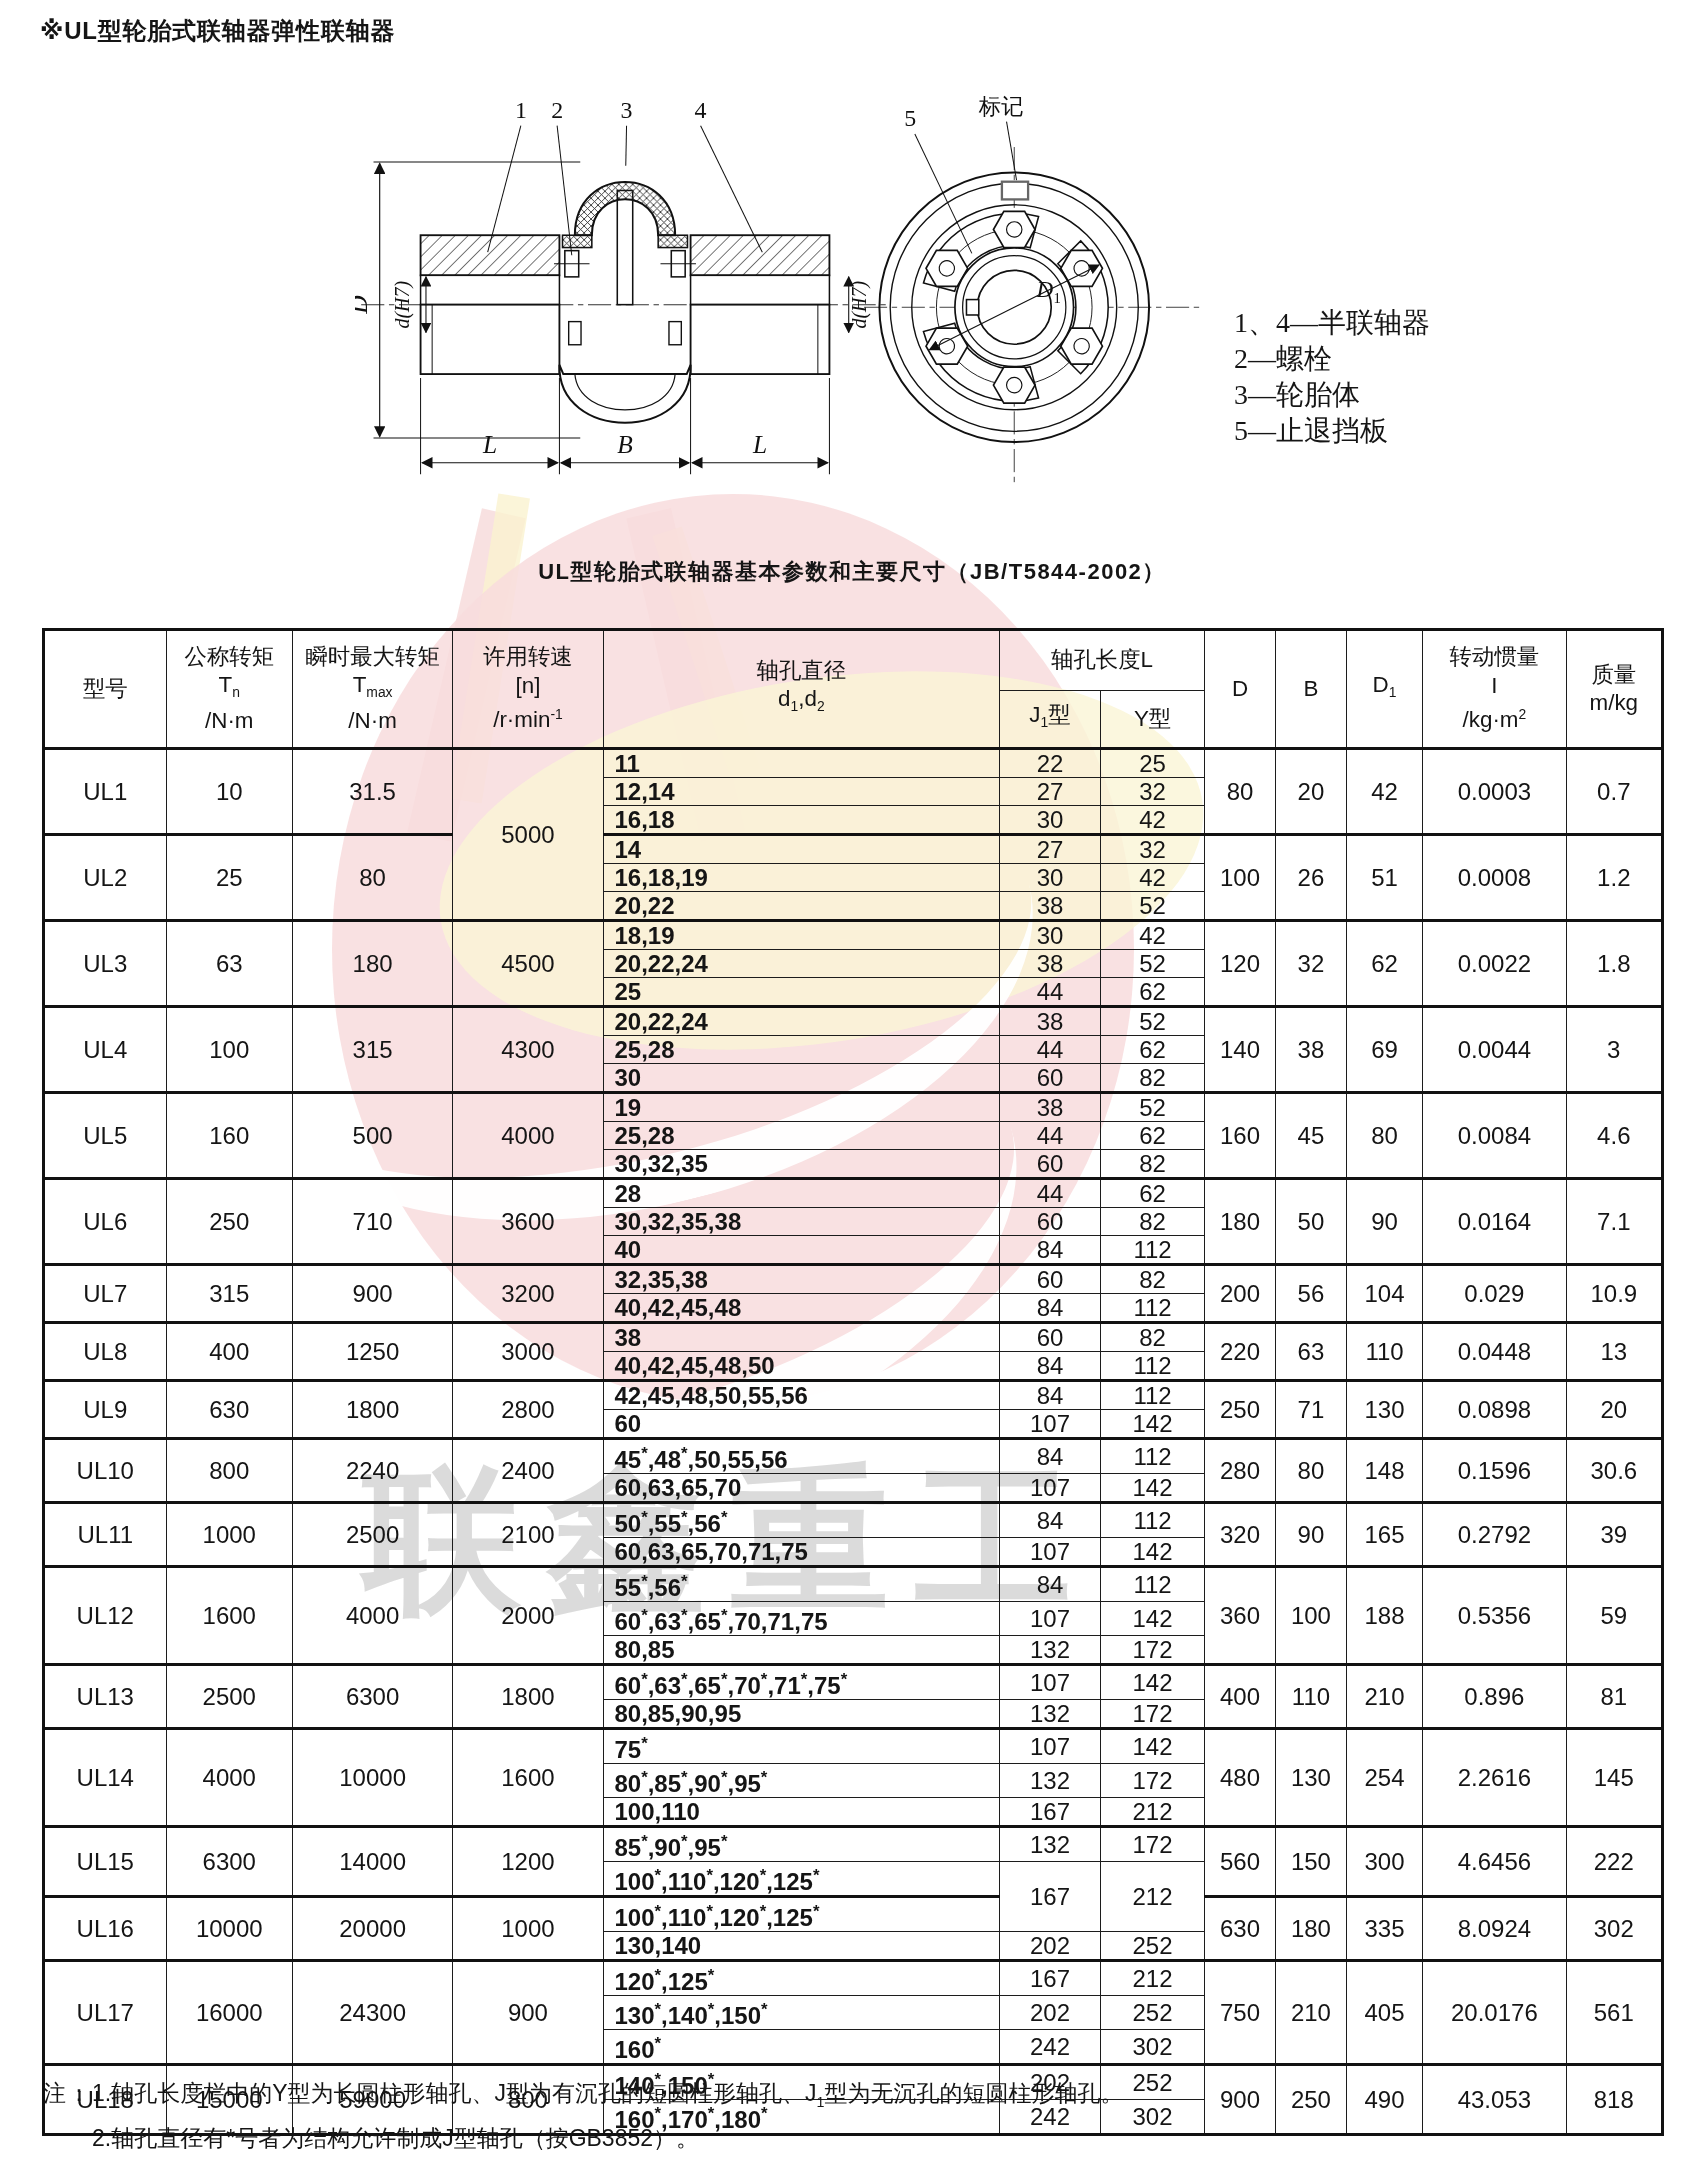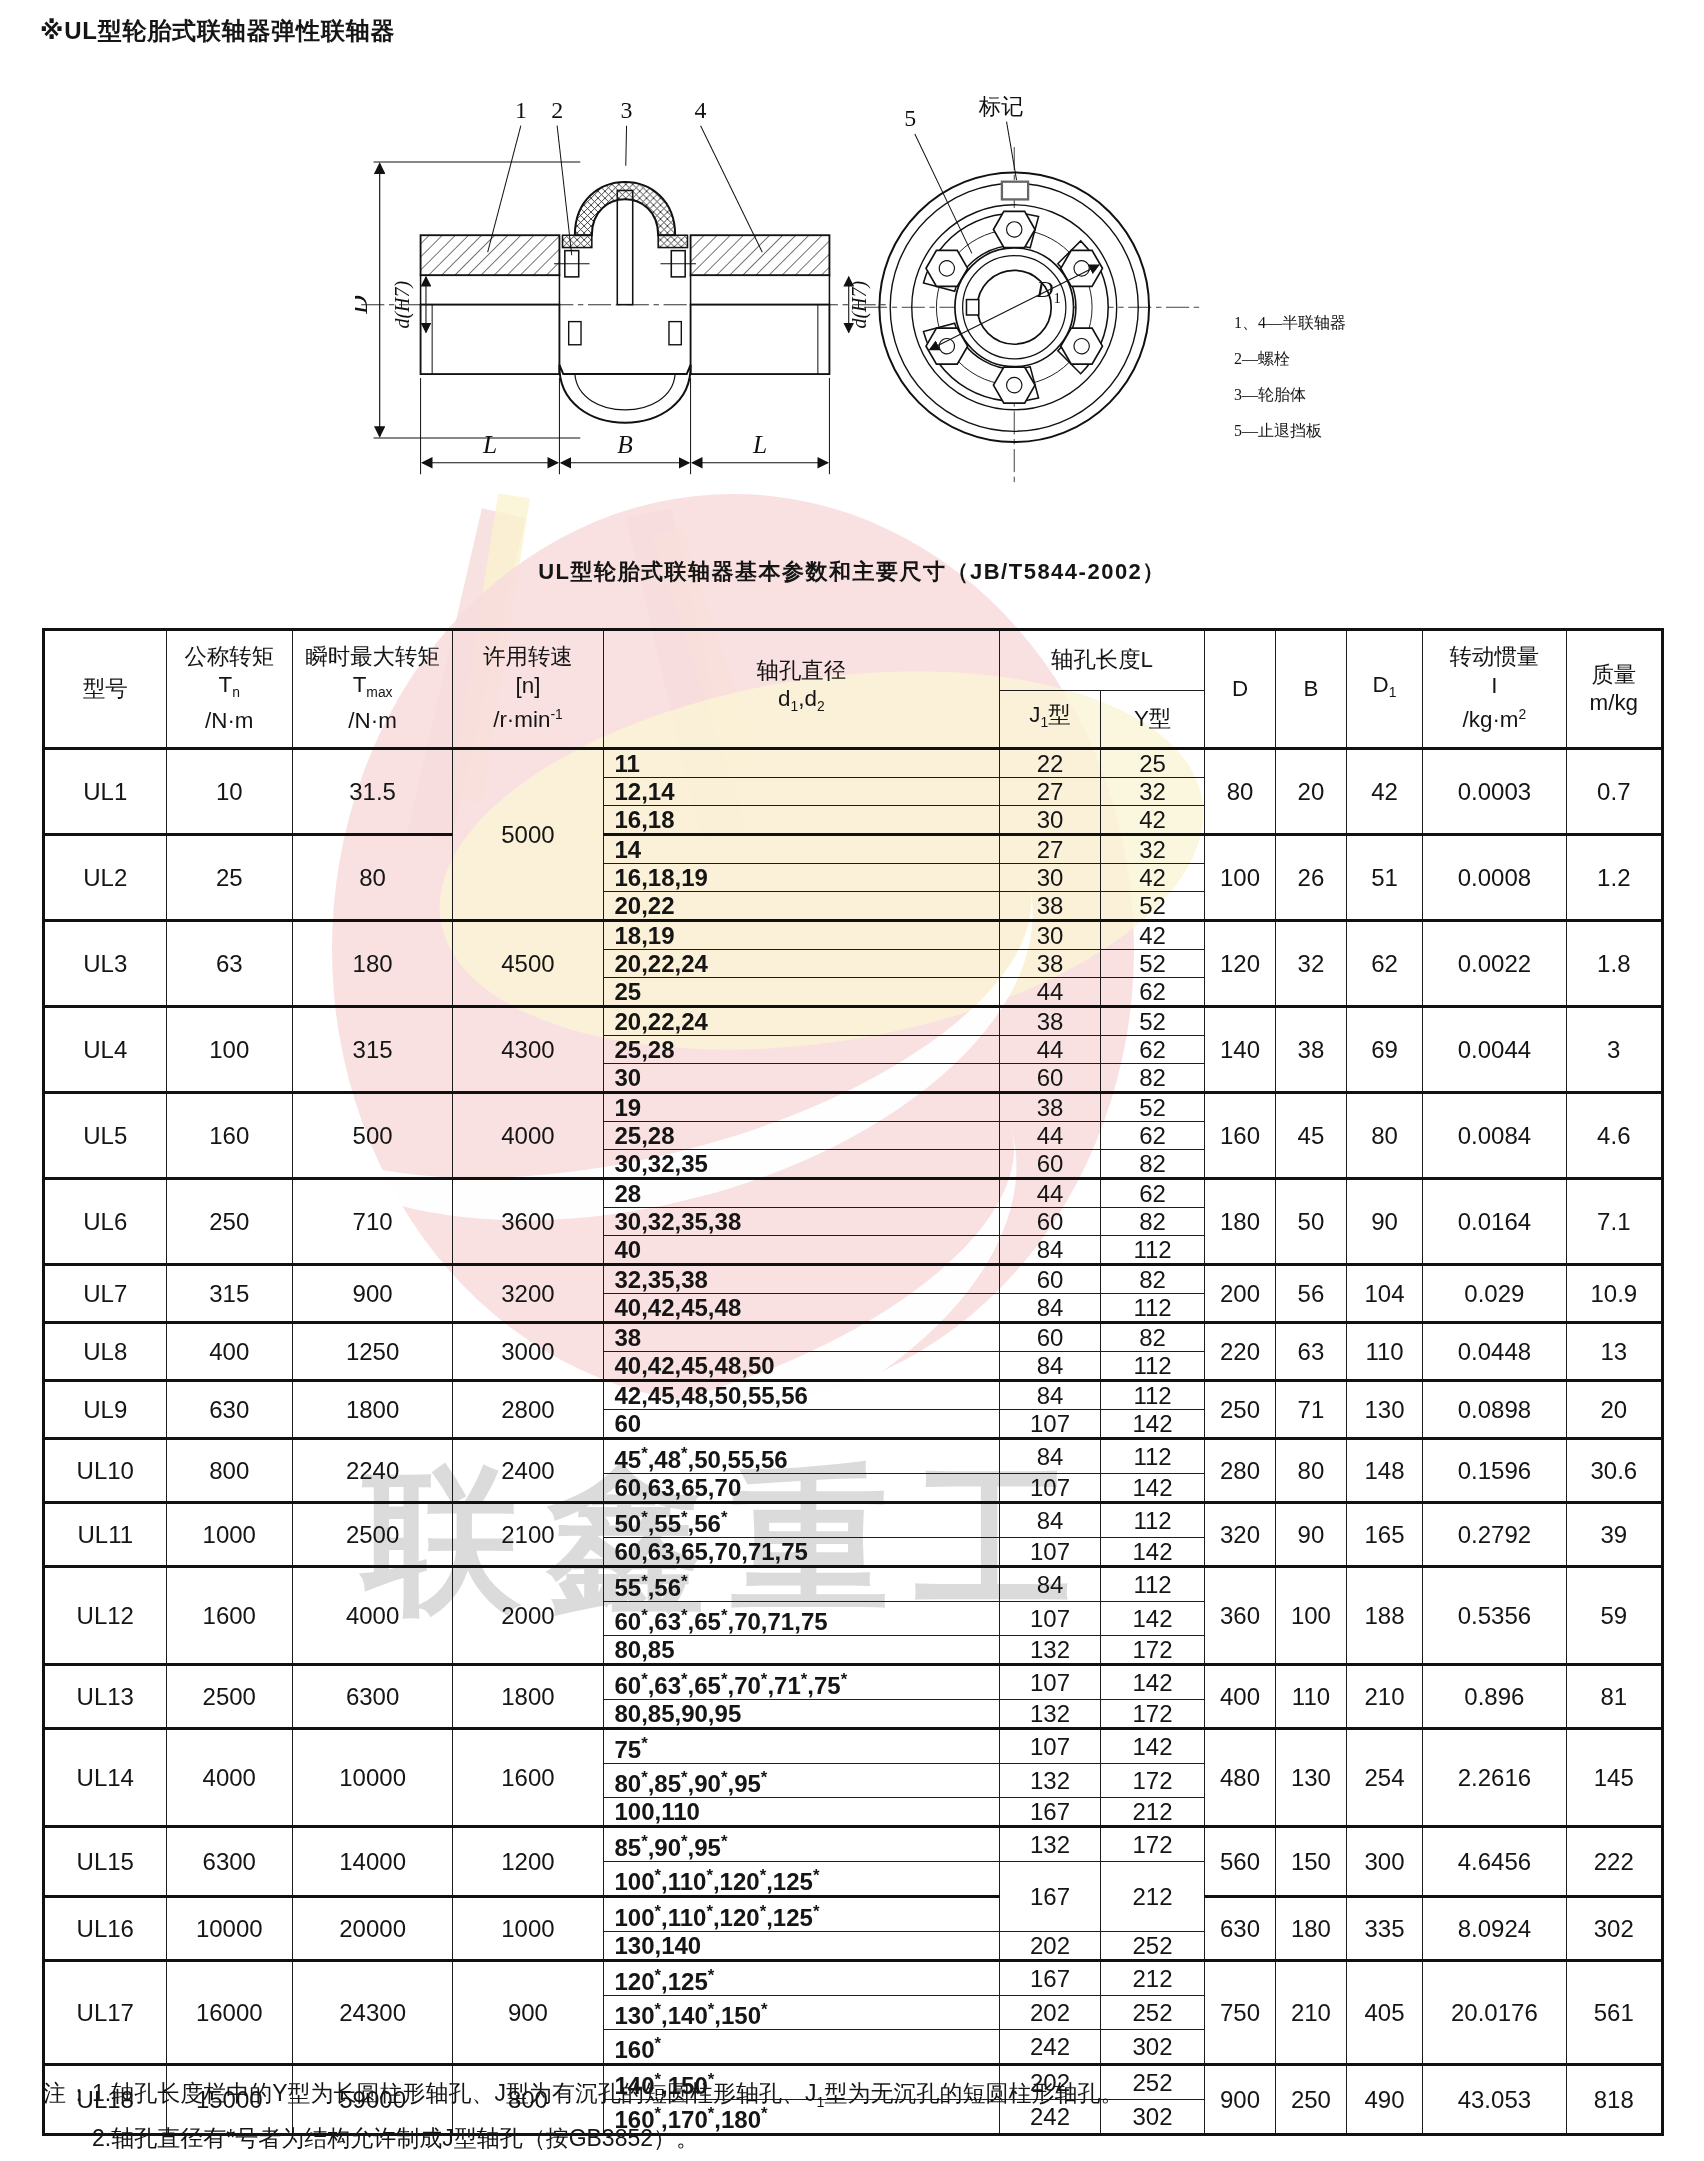--- a/index.html
+++ b/index.html
@@ -23,21 +23,21 @@
   .wm-text{left:363px;top:1436px;font-size:158px;font-weight:bold;letter-spacing:26px;
            font-family:"Liberation Serif","DejaVu Serif",serif;color:rgba(125,125,125,.28);white-space:nowrap;}
   
   .title{position:absolute;left:40px;top:15.4px;z-index:2;font-size:24px;font-weight:bold;letter-spacing:0.8px;}
   .table-title{position:absolute;left:0;top:557px;width:100%;z-index:2;text-align:center;
                font-size:22px;font-weight:bold;letter-spacing:1.5px;}
   
   .view{position:absolute;z-index:2;}
   .view-section{left:355px;top:73px;}
   .view-front{left:864px;top:66px;}
-  .legend{position:absolute;left:1234px;top:305px;z-index:2;font-size:16px;line-height:36px;
+  .legend{position:absolute;left:1234px;top:305px;z-index:2;font-size:28px;line-height:36px;
           font-family:"Liberation Serif","DejaVu Serif",serif;}
   svg text{font-family:"Liberation Serif","DejaVu Serif",serif;fill:#111;}
   .dim-it{font-style:italic;}
   
   table.spec{position:absolute;left:42px;top:628px;z-index:2;width:1622px;border-collapse:collapse;
              table-layout:fixed;background:transparent;}
   table.spec th,table.spec td{border:1.5px solid #1c1c1c;text-align:center;vertical-align:middle;
              padding:0 3.1px;overflow:hidden;}
   table.spec{border:3.9px solid #111;}
   thead th{font-weight:normal;font-size:22.4px;line-height:28.5px;height:59px;border-bottom:3.9px solid #111 !important;}

